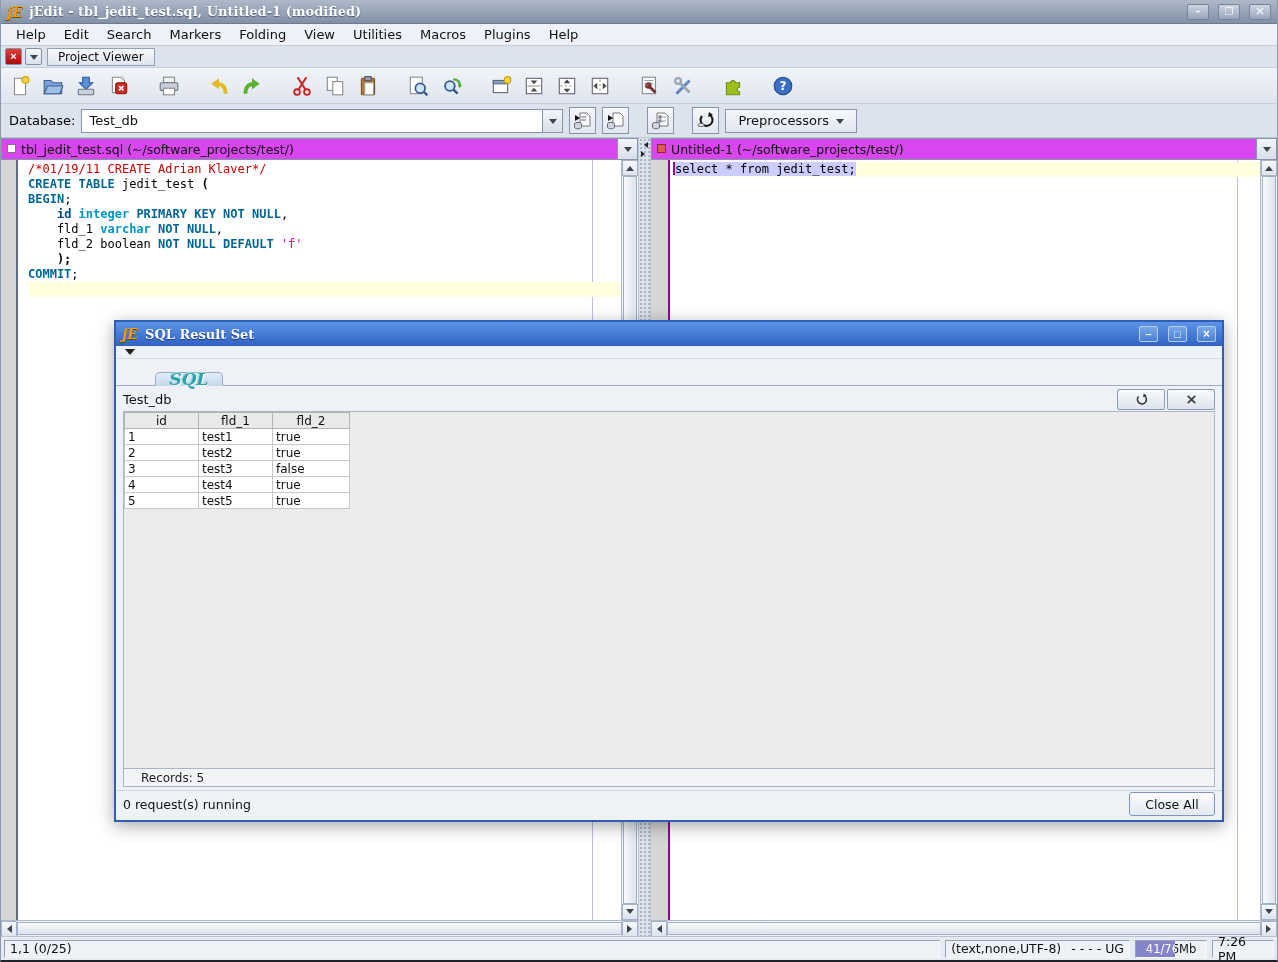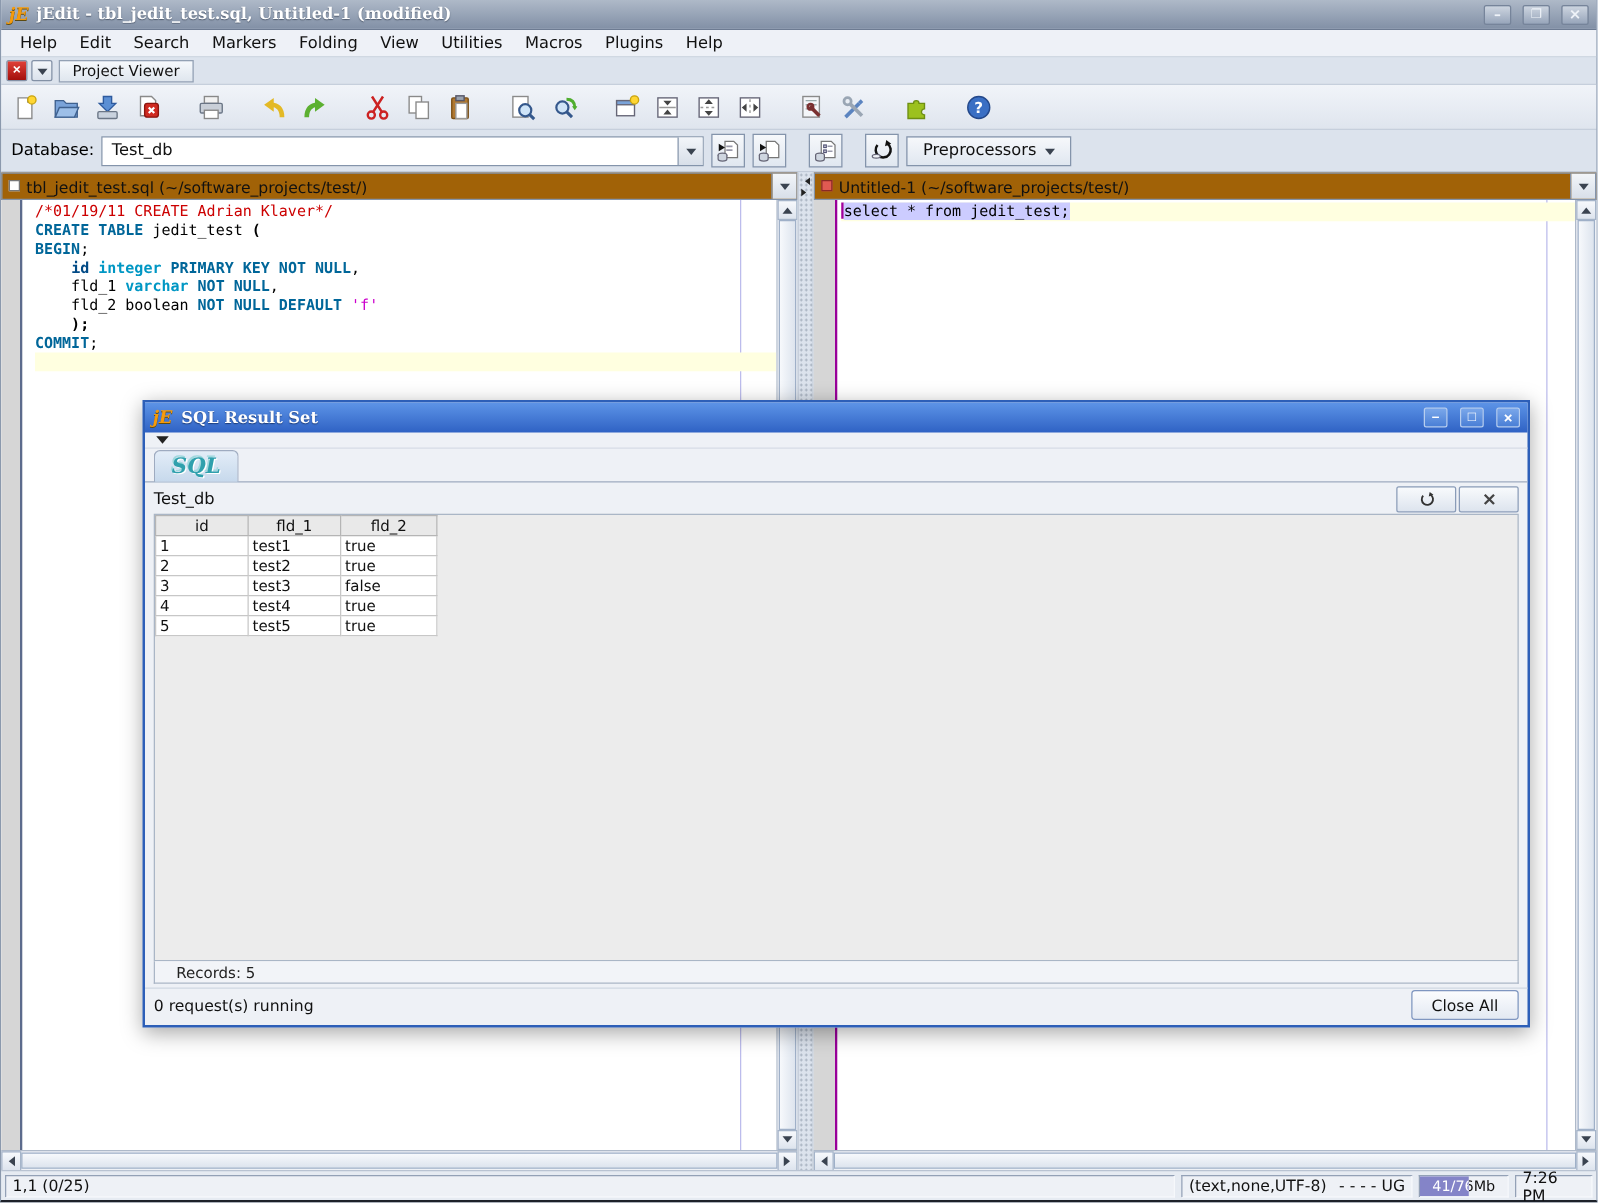--- a/index.html
+++ b/index.html
@@ -57,21 +57,21 @@
   .sbtn { width:27px; height:27px; border:1px solid #8494ab; background:linear-gradient(#f6f8fb,#e0e7f0);
           display:flex; align-items:center; justify-content:center; }
   .pp-btn { height:24px; padding:0 12px; border:1px solid #8494ab; background:linear-gradient(#f6f8fb,#e0e7f0);
             display:flex; align-items:center; gap:7px; font-size:13px; color:#111; }
 
   
   .editors { flex:1; display:flex; min-height:0; background:#dce3ed; }
   .pane { display:flex; flex-direction:column; min-width:0; }
   .pane-left { width:637px; flex:none; }
   .pane-right { flex:1; }
-  .buffer-row { height:22px; flex:none; display:flex; align-items:stretch; background:#a16207;
+  .buffer-row { height:22px; flex:none; display:flex; align-items:stretch; background:#d946ef;
                 border:1px solid #8494ab; }
   .buf-icon { width:9px; height:9px; margin:5px 5px 0 5px; flex:none; border:1px solid #8a4444; }
   .buf-clean { background:#fff; border-color:#777; }
   .buf-dirty { background:#e05a52; border-color:#8a2a24; }
   .buf-text { flex:1; font-size:12.5px; color:#111; display:flex; align-items:center; white-space:nowrap; overflow:hidden; }
   .pane-body { flex:1; display:flex; min-height:0; position:relative; background:#fff; }
   .gutter { flex:none; background:#d6d6d6; }
   .gutter-left  { width:17px; border-right:2px solid #5c6b8c; }
   .gutter-right { width:19px; border-right:2px solid #990099; }
   .textarea { flex:1; position:relative; overflow:hidden; background:#fff;
@@ -134,25 +134,25 @@
   .dlg-title-text { flex:1; font:bold 13px "DejaVu Serif",serif; text-shadow:0 1px 1px #1c3a74; }
   .dlg-btn { width:19px; height:16px; border:1px solid #b7ceef; border-radius:2px;
              background:linear-gradient(#7aa7ea,#4a7fd6); color:#fff; display:flex; align-items:center;
              justify-content:center; font:bold 11px/11px sans-serif; margin-left:3px; }
   .glyph-sq::before { content:"□"; font-size:11px; }
   .dlg-handle { height:13px; flex:none; display:flex; align-items:center; padding-left:9px;
                 border-bottom:1px solid #d6dce6; }
   .handle-arr { width:0; height:0; border:5px solid transparent; border-top:6px solid #222; margin-top:5px; }
   .dlg-tabs { height:27px; flex:none; display:flex; align-items:flex-end; padding-left:7px;
               border-bottom:1px solid #9eabc0; }
-  .dlg-tab { width:68px; height:26px; margin-bottom:-1px; background:linear-gradient(#e3edf8,#c7d9ec);
+  .dlg-tab { width:68px; height:14px; margin-bottom:-1px; background:linear-gradient(#e3edf8,#c7d9ec);
              border:1px solid #9eabc0; border-bottom:1px solid #c7d9ec; border-radius:5px 5px 0 0;
              display:flex; align-items:center; justify-content:center;
              font:italic bold 17px "DejaVu Serif",serif; color:#2fa0ad;
-             text-shadow:1px 1px 0 #ffffff, -1px -1px 0 #9fd8dd; }
+             text-shadow:1px 1px 0 #ffffff, -1px -1px 0 #9fd8dd;margin-left:32px; }
   .dlg-main { flex:1; display:flex; flex-direction:column; min-height:0; padding:2px 7px 0 7px; }
   .dlg-dbrow { height:23px; flex:none; display:flex; align-items:center; font-size:13px; color:#111; }
   .dlg-dbrow .spacer { flex:1; }
   .dlg-iconbtn { width:48px; height:21px; border:1px solid #8a9cb8; border-radius:2px;
                  background:linear-gradient(#f8fafc,#dde4ee); display:flex; align-items:center;
                  justify-content:center; margin-left:2px; color:#333; font-size:12px; }
   .dlg-scroll { flex:1; border:1px solid #aab6c6; background:#ececec; overflow:hidden; }
   table.rs { border-collapse:collapse; font-size:12px; color:#111; background:#fff; }
   table.rs th { width:74px; height:16px; background:#e9e9e9; border:1px solid #b5b5b5;
                 font-weight:normal; text-align:center; padding:0 2px; }

